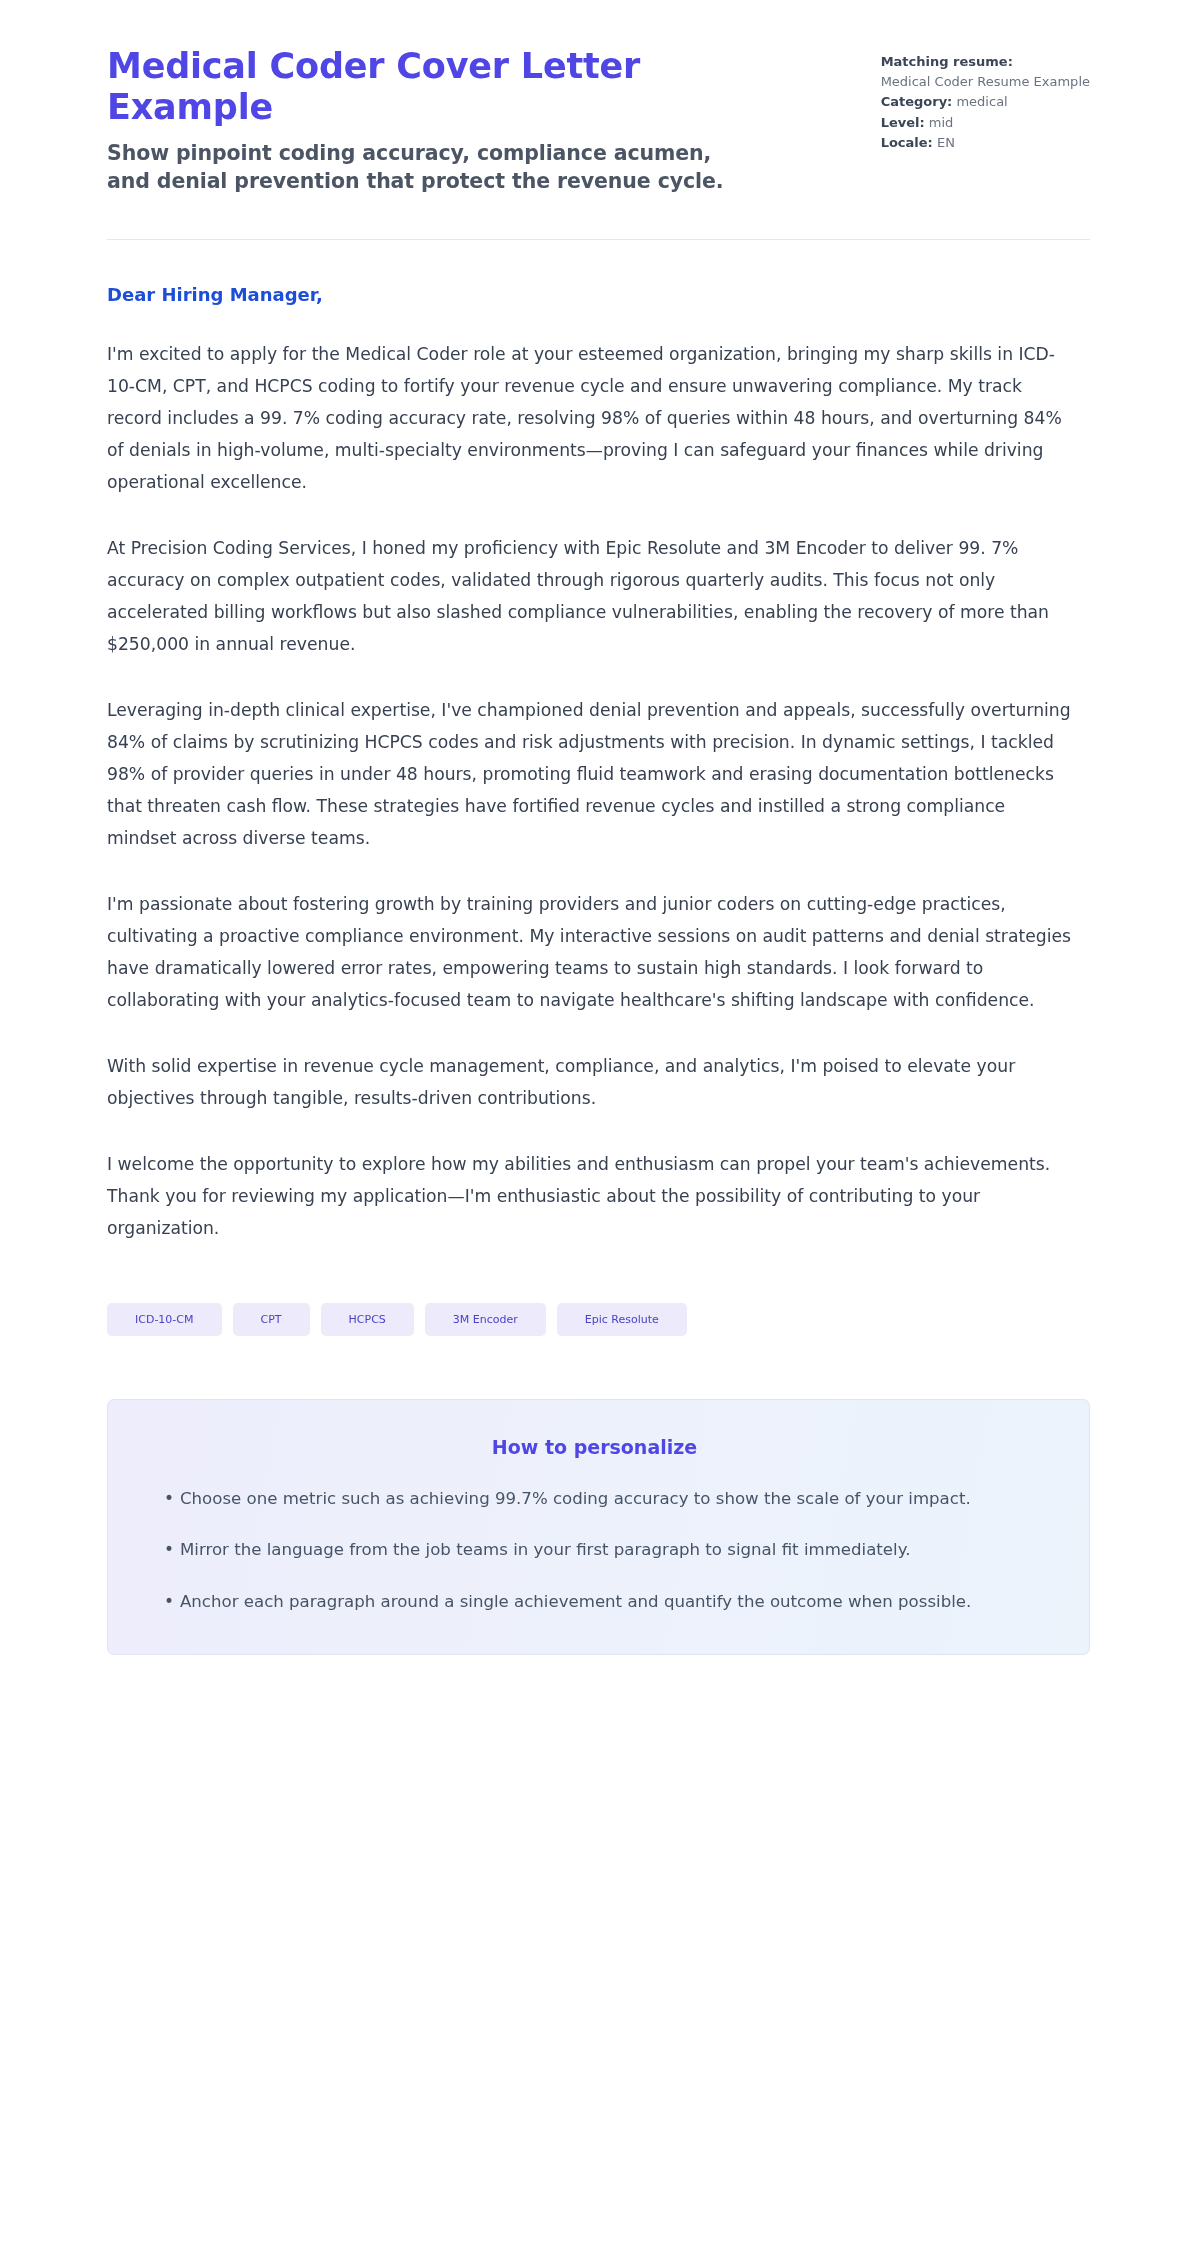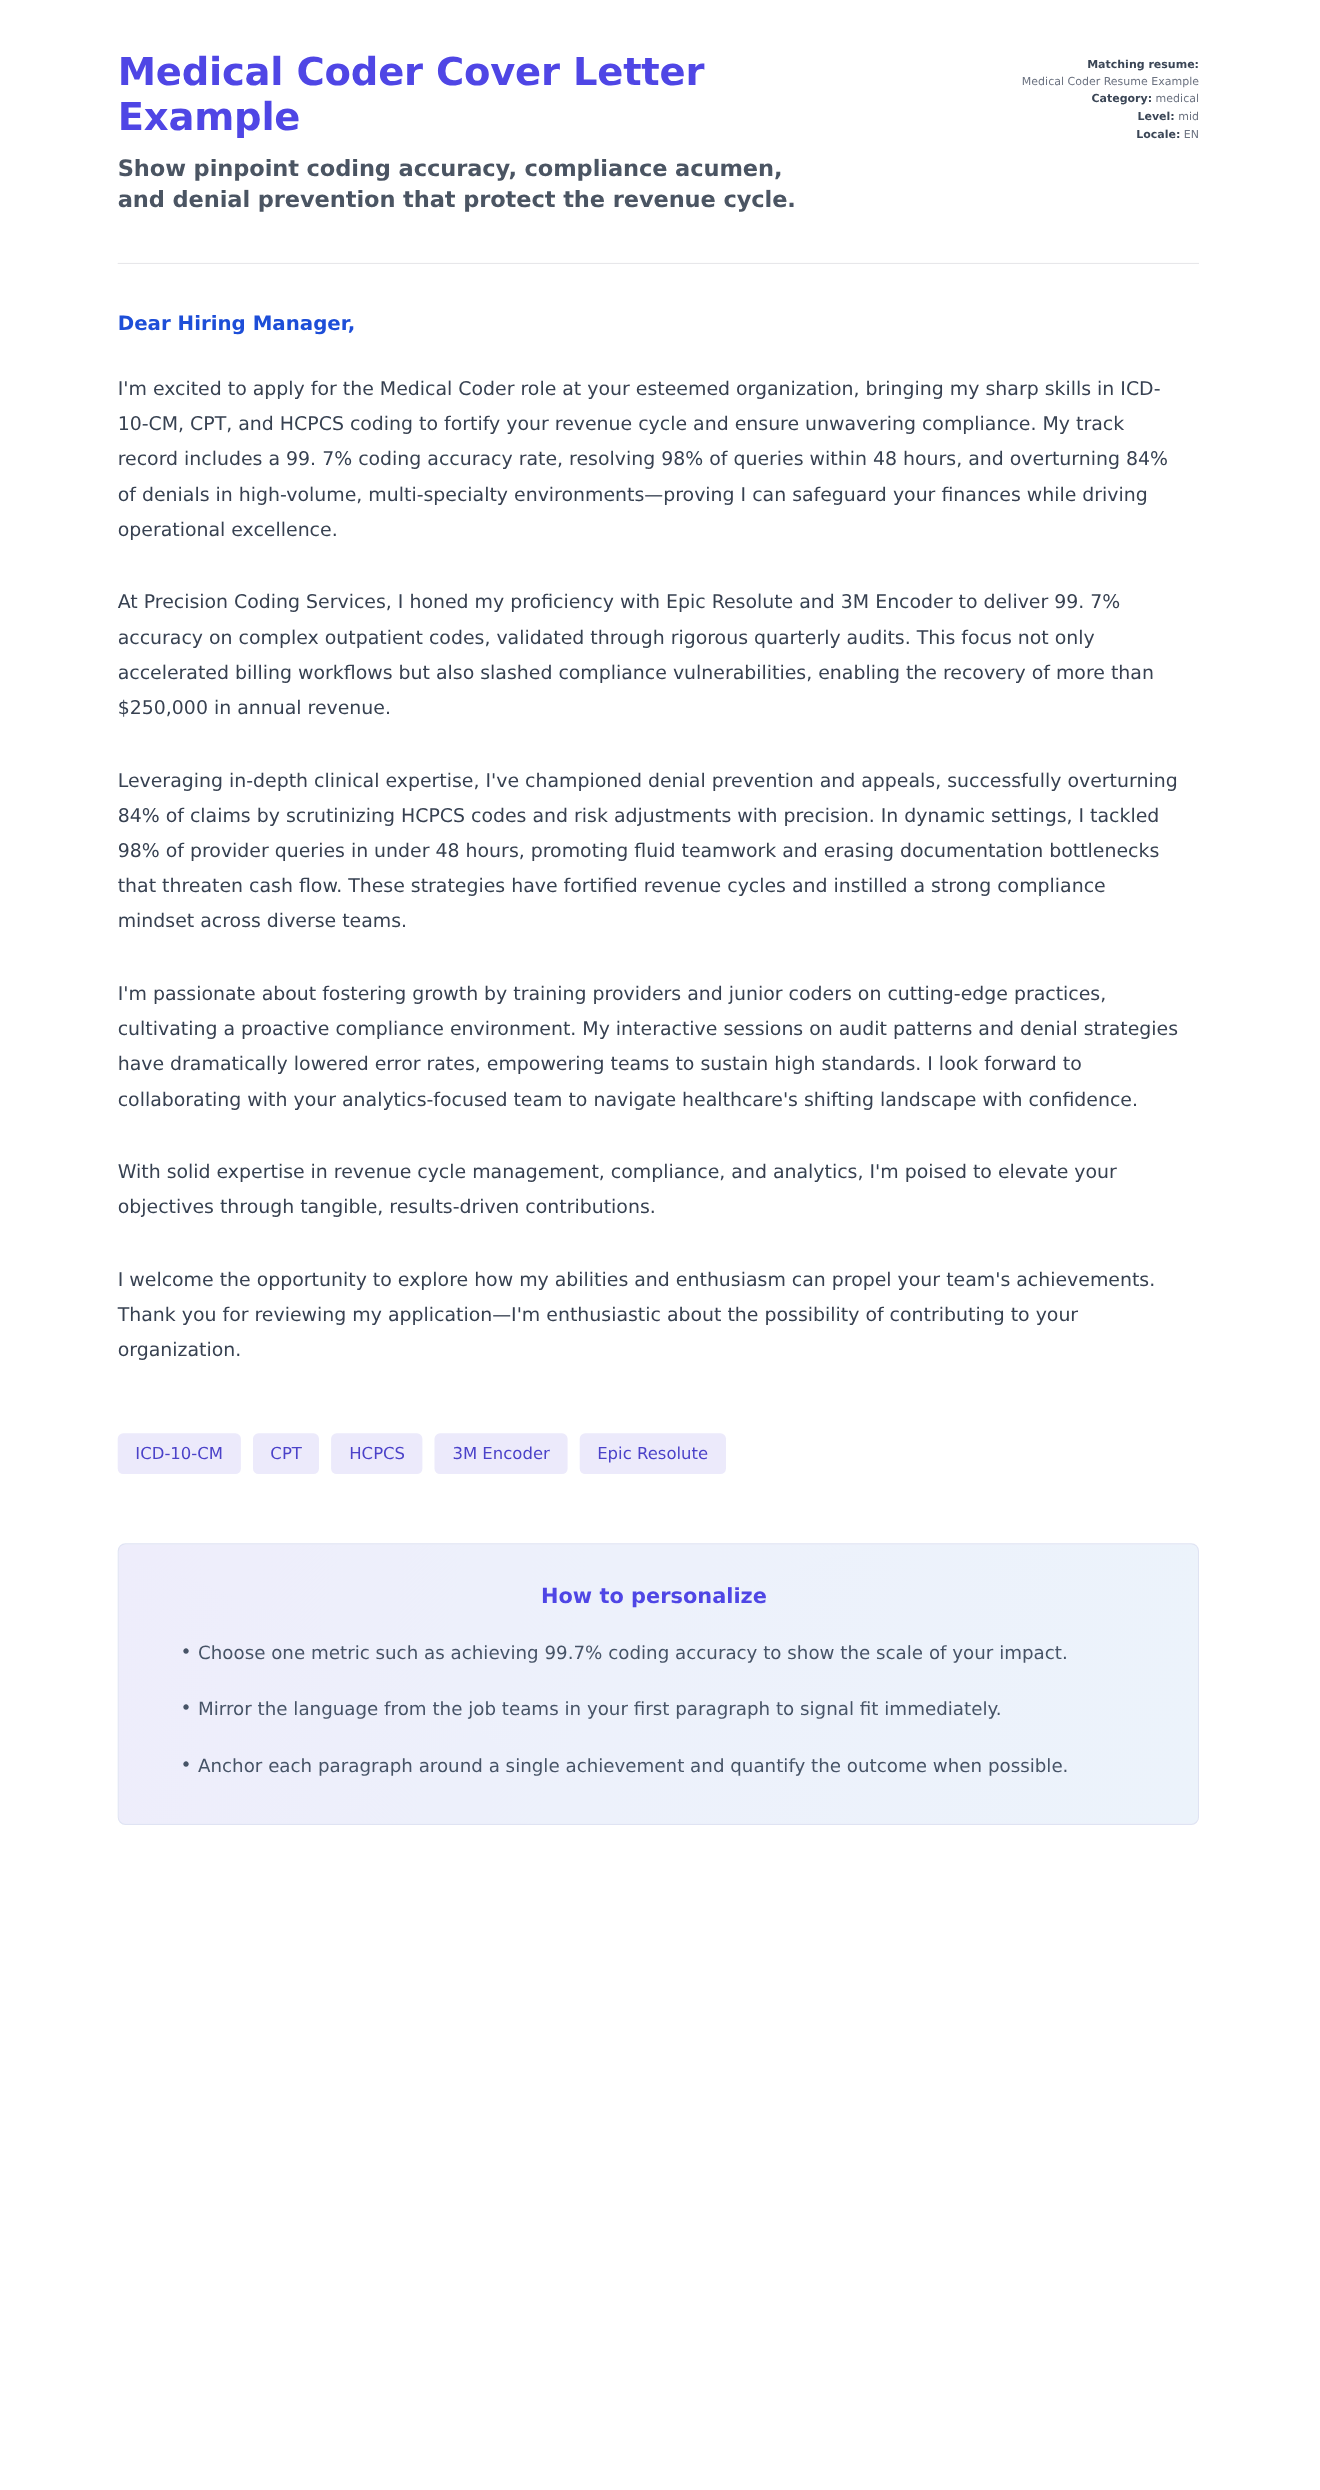--- a/index.html
+++ b/index.html
@@ -44,22 +44,22 @@
   .doc-subtitle {
     font-size: 20.5px;
     line-height: 1.38;
     font-weight: 700;
     color: #4b5563;
     margin: 0;
     letter-spacing: -0.1px;
   }
   .meta {
     flex: 0 0 auto;
-    text-align: right;
-    font-size: 10px;
+    text-align: left;
+    font-size: 13px;
     line-height: 1.5;
     color: #556070;
     padding-top: 6px;
     max-width: 215px;
   }
   .meta-row { margin: 0 0 1px 0; }
   .meta-label { font-weight: 700; color: #3b4656; }
   .meta-value { font-weight: 400; color: #6b7280; }
   .meta-block-value {
     display: block;
@@ -107,23 +107,23 @@
   
   .chips {
     display: flex;
     flex-wrap: wrap;
     gap: 11px;
     margin-top: 58px;
   }
   .chip {
     background: #eceafb;
     color: #4b42c9;
-    font-size: 15px;
+    font-size: 11px;
     line-height: 1;
-    padding: 11px 16px;
+    padding: 11px 28px;
     border-radius: 5px;
     white-space: nowrap;
   }
 
   
   .callout {
     margin-top: 63px;
     border: 1px solid #dfe3f3;
     border-radius: 7px;
     background: linear-gradient(100deg, #eeedfb 0%, #edf1fb 45%, #ecf3fb 100%);

